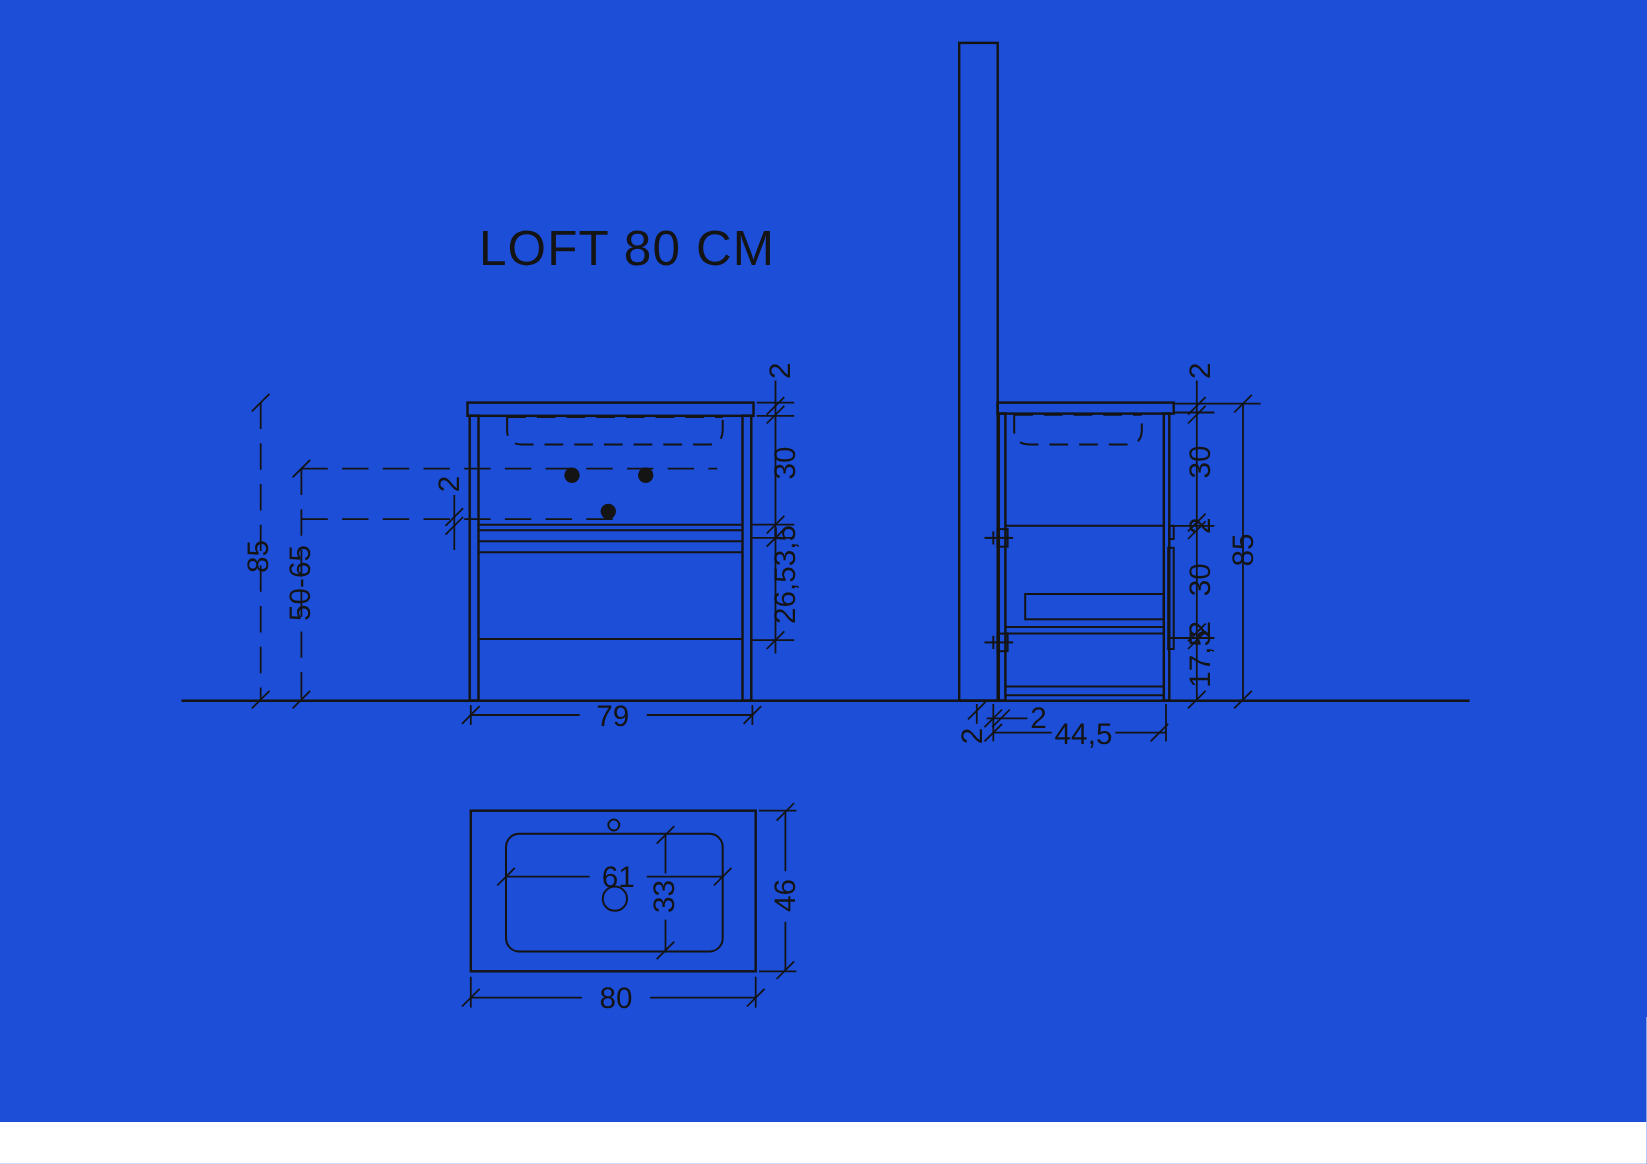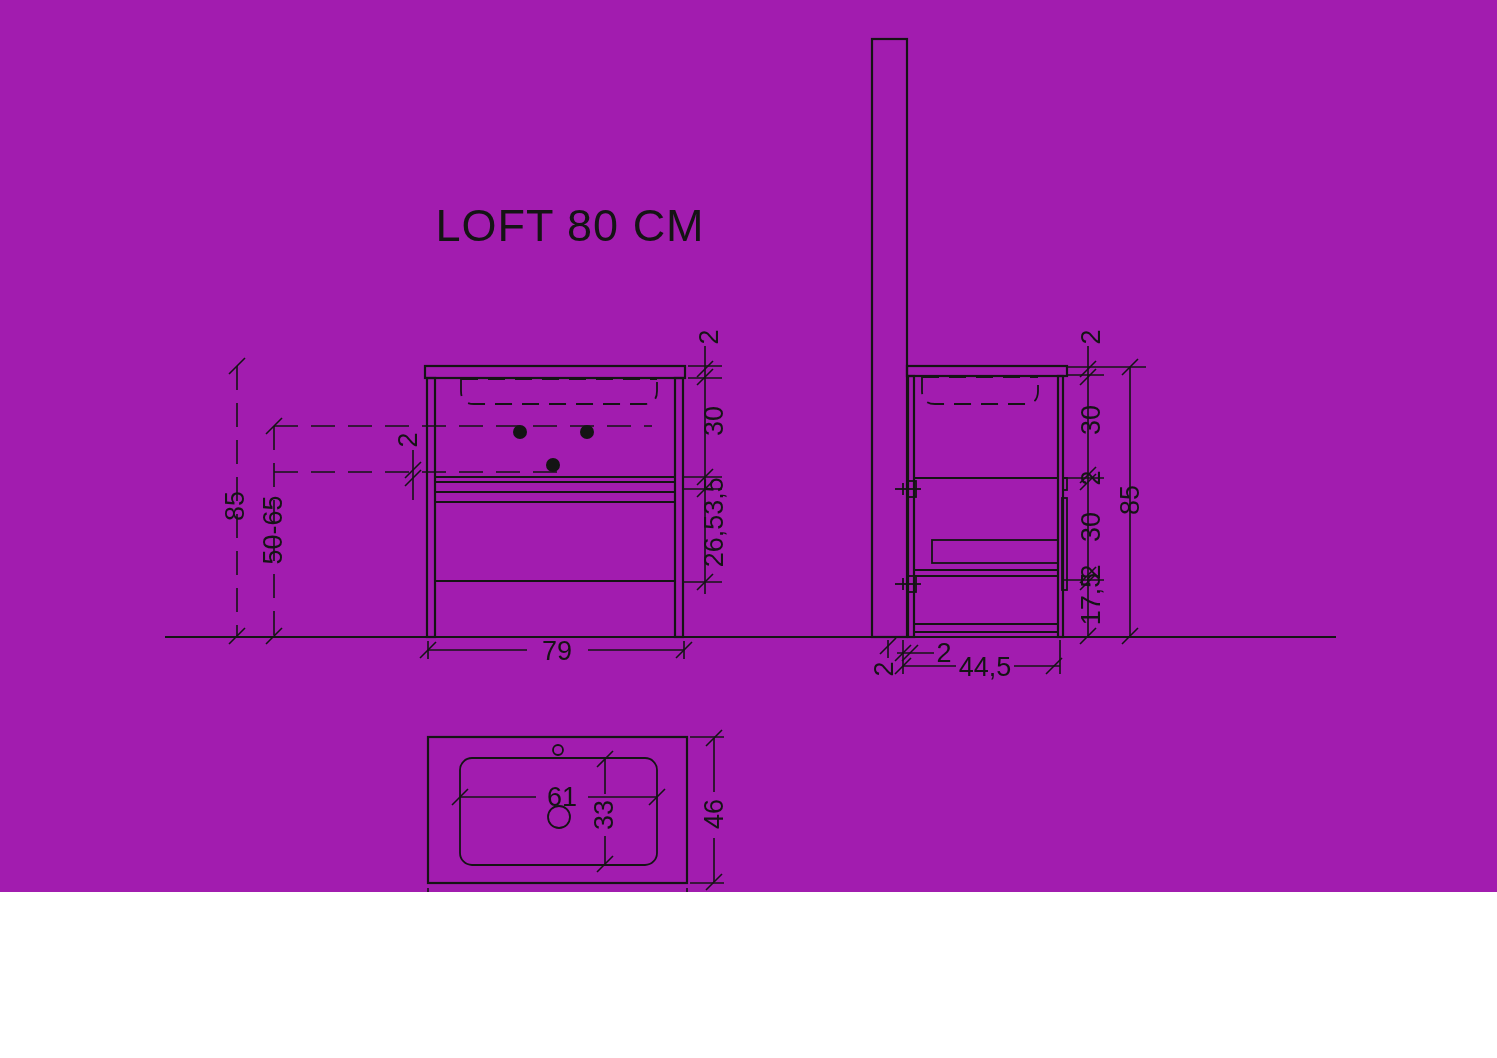--- a/index.html
+++ b/index.html
@@ -1,16 +1,16 @@
 <!DOCTYPE html>
 <html><head>
 <meta charset="utf-8">
 <style>
   html,body{margin:0;padding:0;background:#ffffff;}
-  .page{width:1497px;height:892px;background:#a21caf;position:relative;overflow:hidden;}
+  .page{width:1497px;height:1020px;background:#1d4ed8;position:relative;overflow:hidden;}
   svg{display:block;}
   .obj{stroke:#141414;fill:none;stroke-width:2.2;}
   .objthin{stroke:#141414;fill:none;stroke-width:1.8;}
   .dim{stroke:#141414;fill:none;stroke-width:1.6;}
   .dash-long{stroke-dasharray:24 13;}
   .dash-med{stroke-dasharray:17 10;}
   .dot{fill:#141414;stroke:none;}
   text{fill:#141414;stroke:none;font-family:"Liberation Sans",sans-serif;}
   .dl{font-size:27px;}
   .ttl{font-size:45px;letter-spacing:1px;}

